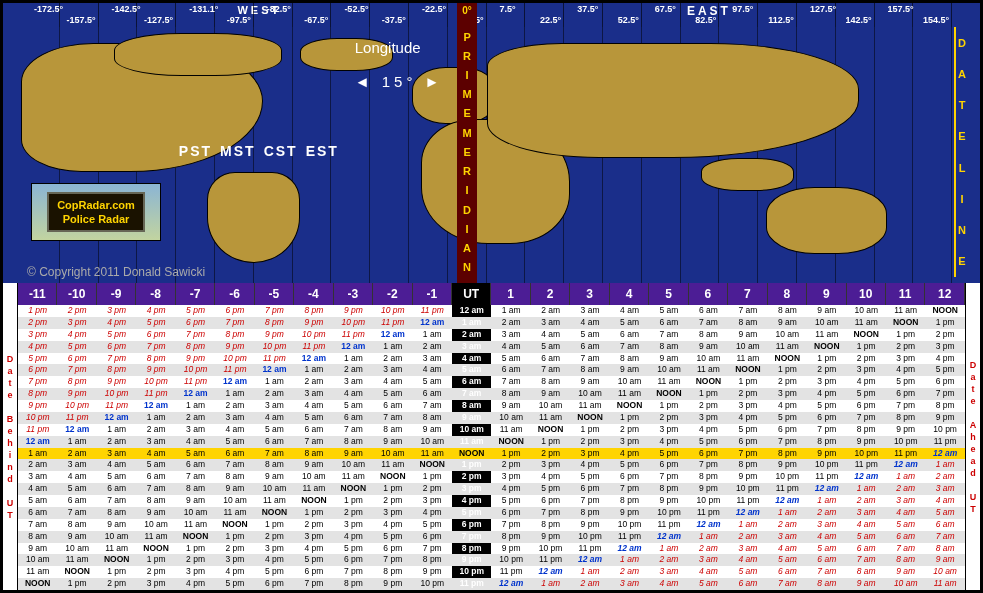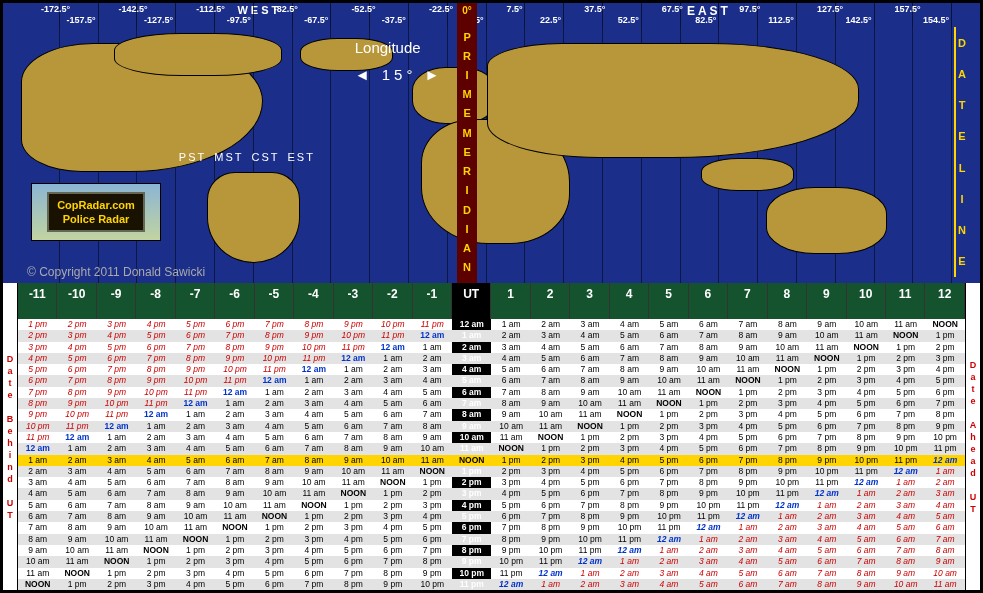--- a/index.html
+++ b/index.html
@@ -1,47 +1,47 @@
 <!DOCTYPE html>
 <html><head>
 <meta charset="utf-8">
 <style>
 *{margin:0;padding:0;box-sizing:border-box}
 body{background:#fff;font-family:Arial,sans-serif;font-size:10px;width:983px}
 .frame{border:3px solid #000;width:983px;height:593px;display:flex;flex-direction:column;position:relative}
 .map{height:280px;background:#1a2e8a;position:relative;overflow:hidden}
 .lon-labels{position:absolute;top:0;left:18px;right:28px;height:24px;display:flex;color:#fff;font-size:9px;font-weight:bold}
 .lon-col{flex:1;position:relative;border-right:1px solid rgba(0,0,0,.6)}
-.lon-top{position:absolute;top:1px;left:20px;white-space:nowrap}
+.lon-top{position:absolute;top:1px;left:13px;white-space:nowrap}
 .lon-bot{position:absolute;top:12px;right:2px;white-space:nowrap}
 .wheader{position:absolute;top:1px;left:24%;color:#fff;font-size:11px;font-weight:bold;letter-spacing:3px}
 .eheader{position:absolute;top:1px;left:70%;color:#fff;font-size:12px;font-weight:bold;letter-spacing:3px}
 .gridlines{position:absolute;top:24px;left:18px;right:28px;bottom:0;display:flex}
 .gl{flex:1;border-right:1px solid rgba(0,0,0,.5)}
 .land{position:absolute;top:30px;left:18px;right:28px;bottom:10px}
 .continent{position:absolute;background:#b8963a;border:1px solid #000}
 .prime{position:absolute;top:0;bottom:0;background:#5c0000;width:20px;display:flex;flex-direction:column;align-items:center;justify-content:space-around;color:#ffd400;font-weight:bold;font-size:11px;padding:24px 0 6px}
 .prime span{display:block}
 .zero{position:absolute;top:2px;left:50%;transform:translateX(-50%);color:#ffd400;font-size:10px;font-weight:bold}
 .dateline{position:absolute;top:24px;bottom:6px;right:12px;width:14px;display:flex;flex-direction:column;align-items:center;justify-content:space-around;color:#ffd400;font-weight:bold;font-size:11px;border-left:2px solid #ffd400}
 .lon-ind{position:absolute;top:36px;left:36%;color:#fff;font-size:15px}
-.lon-ind .arrows{letter-spacing:4px;margin-top:10px;text-align:center}
-.tz-us{position:absolute;top:148px;left:18%;color:#fff;font-size:11px;font-weight:normal;letter-spacing:2px}
+.lon-ind .arrows{letter-spacing:4px;margin-top:17px;text-align:center}
+.tz-us{position:absolute;top:140px;left:18%;color:#fff;font-size:14px;font-weight:bold;letter-spacing:2px}
 .tz-us span{margin-right:8px}
 .sign{position:absolute;top:180px;left:28px;width:130px;height:58px;background:linear-gradient(#8bb5d4,#c2d4a0);border:1px solid #000;display:flex;align-items:center;justify-content:center}
 .sign-inner{background:#1a1200;border:2px solid #665;padding:4px 8px;color:#ffd400;font-size:11px;font-weight:bold;text-align:center;line-height:1.3}
 .copy{position:absolute;bottom:4px;left:24px;color:#aaa;font-size:12px}
 .handbook{position:absolute;bottom:6px;left:53%;font-size:11px;font-weight:bold}
 .handbook .a{color:#ffd400}
 .handbook .b{color:#fff}
 .tbl-wrap{flex:1;display:flex;position:relative;background:#fff}
 .side-label{width:14px;display:flex;flex-direction:column;align-items:center;justify-content:center;font-size:9px;color:#c00;font-weight:bold}
 .side-label span{margin:1px 0}
 .tgrid{flex:1;display:flex;flex-direction:column;border-left:1px solid #000;border-right:1px solid #000}
-.hdr-row{display:flex;background:#14532d;color:#fff;font-weight:bold;font-size:12px;height:36px}
+.hdr-row{display:flex;background:#4c1d95;color:#fff;font-weight:bold;font-size:12px;height:22px}
 .hdr-row>div{flex:1;text-align:center;line-height:22px;border-right:1px solid #333}
 .hdr-row .ut{background:#000;color:#fff}
 .body-rows{flex:1;display:flex;flex-direction:column}
 .trow{display:flex;flex:1;font-size:8.5px}
 .trow>div{flex:1;text-align:center;line-height:11px;white-space:nowrap;overflow:hidden;padding:0 1px}
 .trow.alt>div{background:#e3e3e3}
 .trow .utc{background:#000;color:#fff;font-weight:bold}
 .trow.noonrow .utc{background:#ffd400;color:#000}
 .trow.noonrow>div{background:#ffd400}
 .c-red{color:#c00;font-style:italic}
@@ -63,21 +63,21 @@
         <div class="lon-col">
           <div class="lon-bot">-157.5°</div>
         </div>
         <div class="lon-col">
           <div class="lon-top">-142.5°</div>
         </div>
         <div class="lon-col">
           <div class="lon-bot">-127.5°</div>
         </div>
         <div class="lon-col">
-          <div class="lon-top">-112.5°</div>
+          <div class="lon-top">-131.1°</div>
         </div>
         <div class="lon-col">
           <div class="lon-bot">-97.5°</div>
         </div>
         <div class="lon-col">
           <div class="lon-top">-82.5°</div>
         </div>
         <div class="lon-col">
           <div class="lon-bot">-67.5°</div>
         </div>

